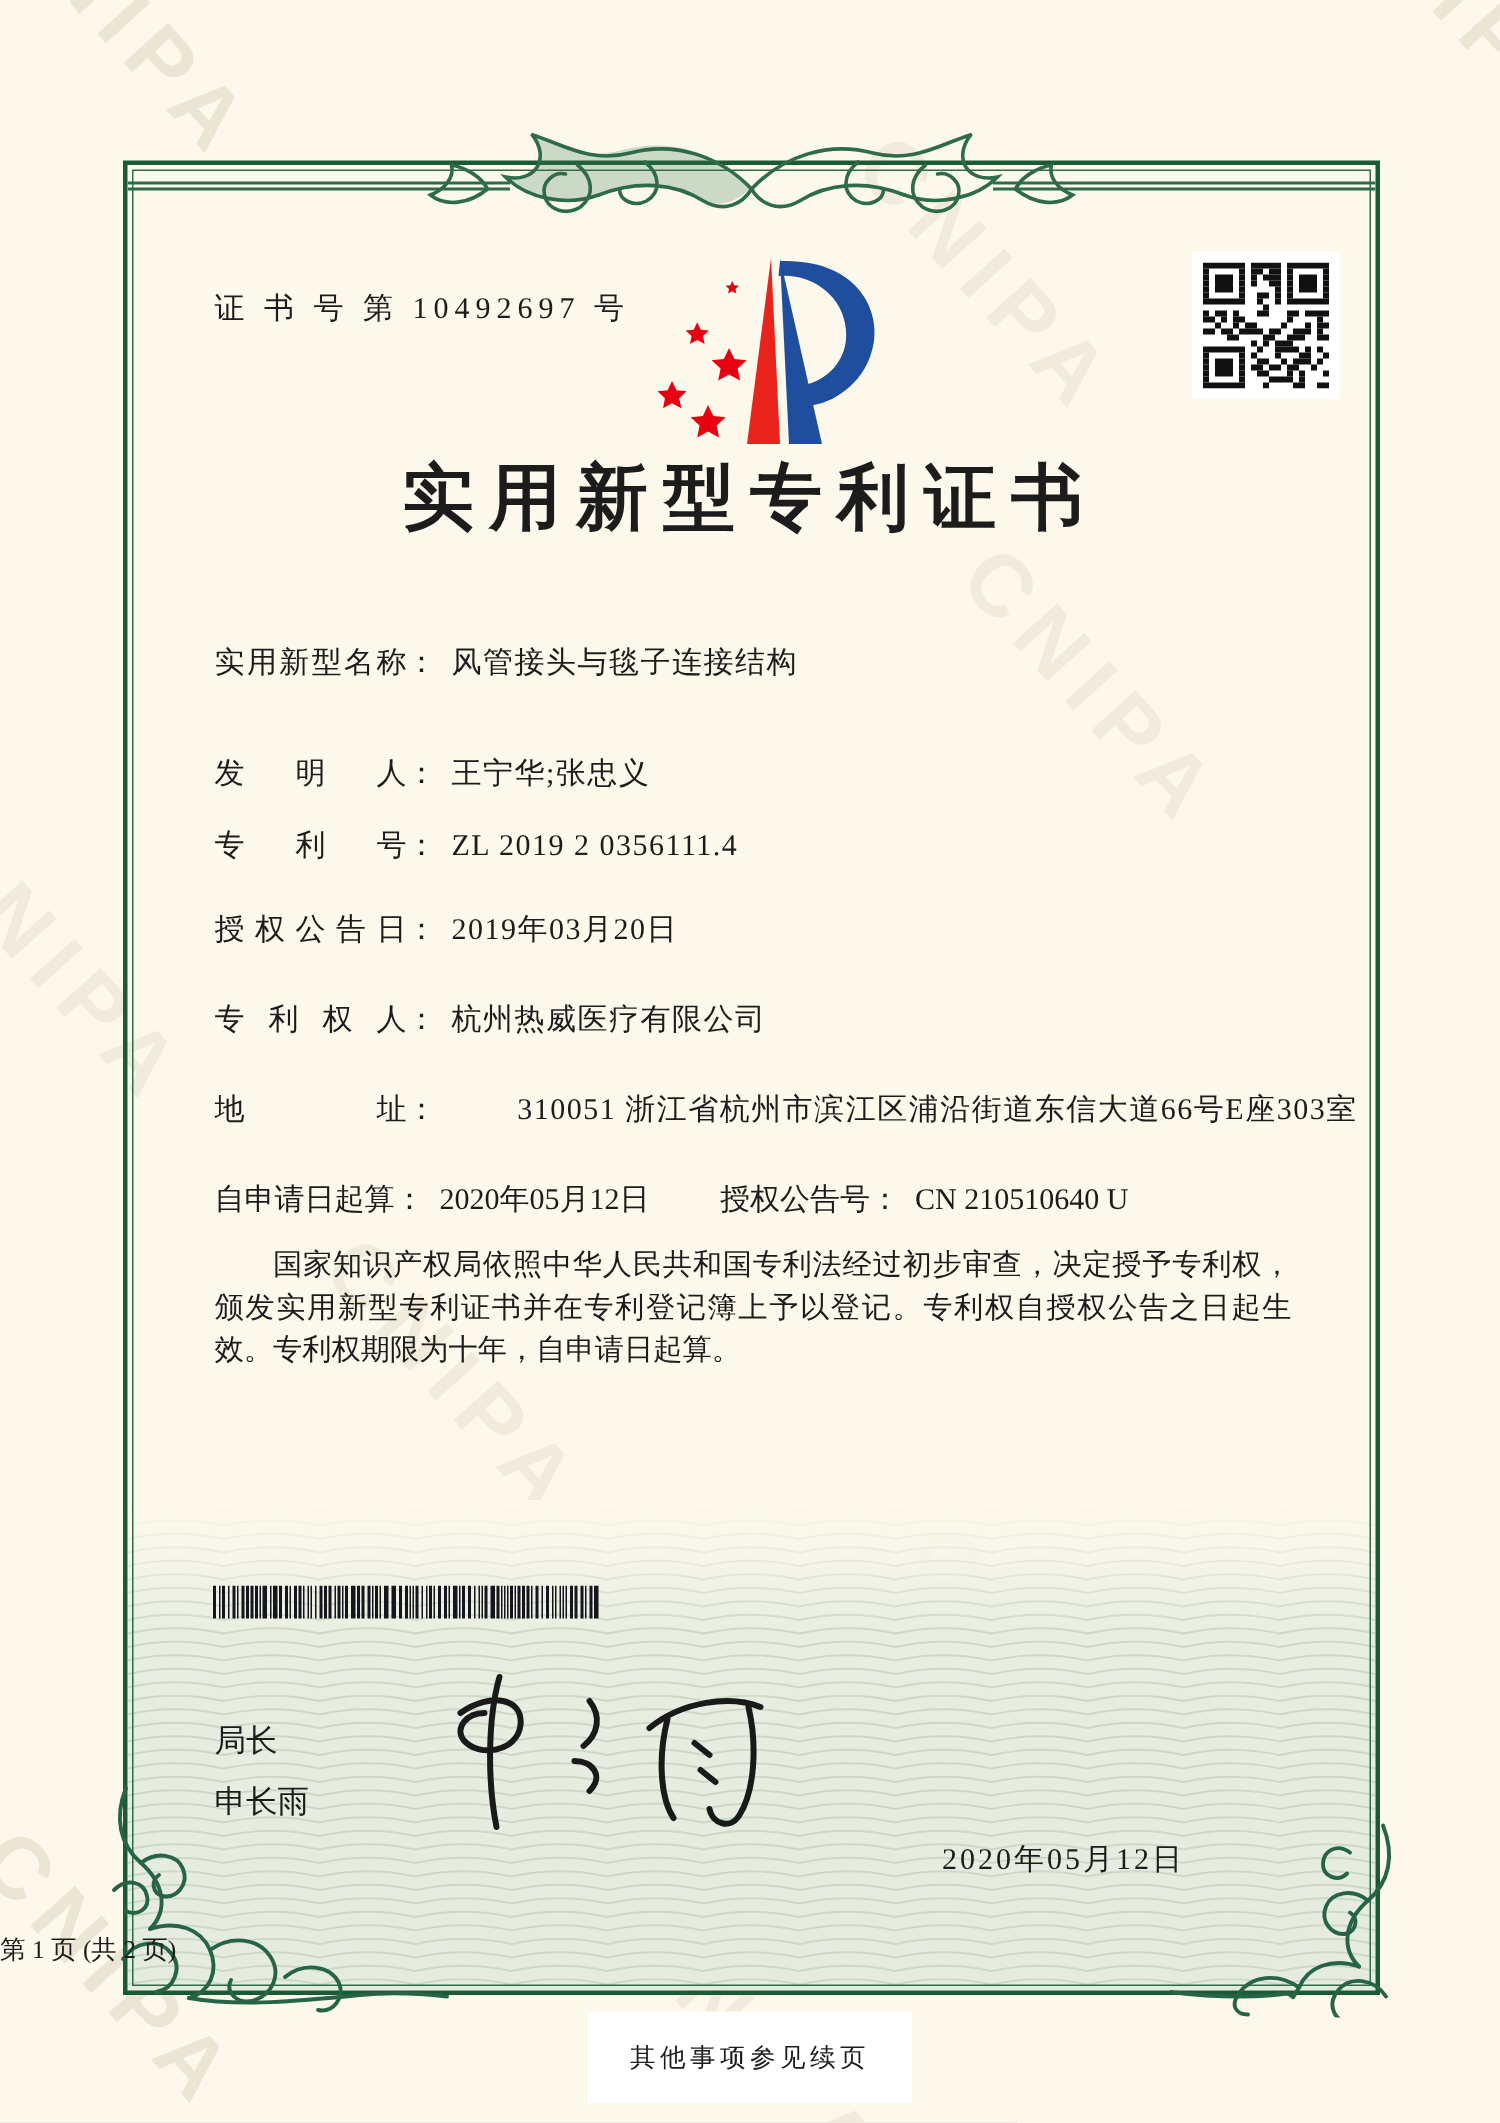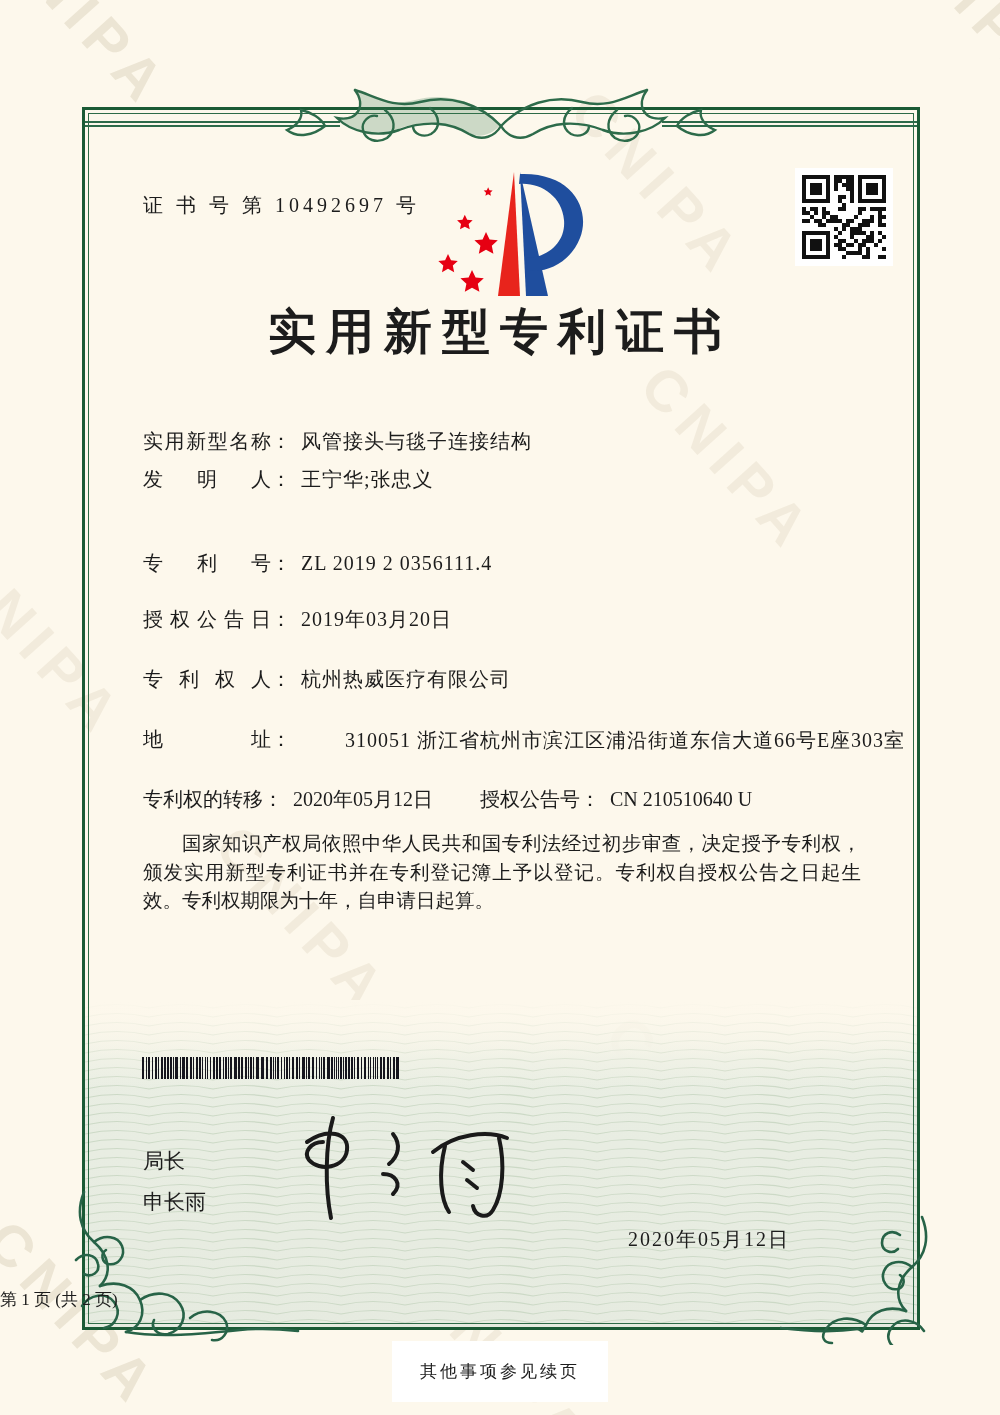--- a/index.html
+++ b/index.html
@@ -395,38 +395,38 @@
         <rect x="24" y="76" width="4" height="4" fill="#111"></rect>
         <rect x="8" y="64" width="12" height="12" fill="#111"></rect>
       </svg>
   </div>
 
   <div class="title">实用新型专利证书</div>
 
   <div class="frow" style="top:428px">
     <span class="flabel">实用新型名称</span><span class="fcolon">：</span><span class="fvalue">风管接头与毯子连接结构</span>
   </div>
-  <div class="frow" style="top:466px">
+  <div class="frow" style="top:502px">
     <span class="flabel">发明人</span><span class="fcolon">：</span><span class="fvalue">王宁华;张忠义</span>
   </div>
   <div class="frow" style="top:550px">
     <span class="flabel">专利号</span><span class="fcolon">：</span><span class="fvalue">ZL 2019 2 0356111.4</span>
   </div>
   <div class="frow" style="top:606px">
     <span class="flabel">授权公告日</span><span class="fcolon">：</span><span class="fvalue">2019年03月20日</span>
   </div>
   <div class="frow" style="top:666px">
     <span class="flabel">专利权人</span><span class="fcolon">：</span><span class="fvalue">杭州热威医疗有限公司</span>
   </div>
   <div class="frow" style="top:726px">
     <span class="flabel">地址</span><span class="fcolon">：</span><span class="fvalue wrap">310051 浙江省杭州市滨江区浦沿街道东信大道66号E座303室</span>
   </div>
 
   <div class="grant-row">
-    <span>专利权的转移</span><span class="fcolon">：</span><span>2020年05月12日</span>
+    <span>自申请日起算</span><span class="fcolon">：</span><span>2020年05月12日</span>
     <span class="grant-col2">
       <span>授权公告号</span><span class="fcolon">：</span><span>CN 210510640 U</span>
     </span>
   </div>
 
   <div class="body-text">
     <p>国家知识产权局依照中华人民共和国专利法经过初步审查，决定授予专利权，颁发实用新型专利证书并在专利登记簿上予以登记。专利权自授权公告之日起生效。专利权期限为十年，自申请日起算。</p>
   </div>
 
   <svg id="barcode" class="barcode" width="260" height="24">

